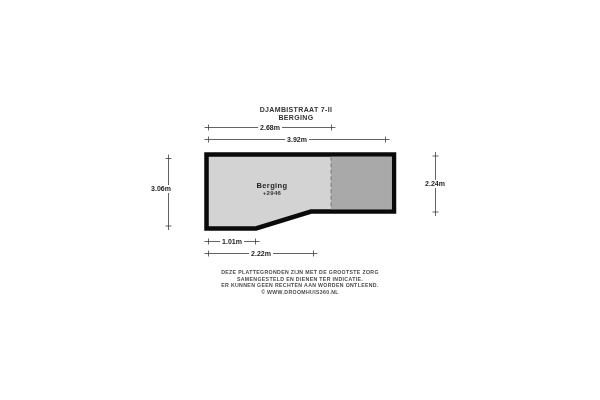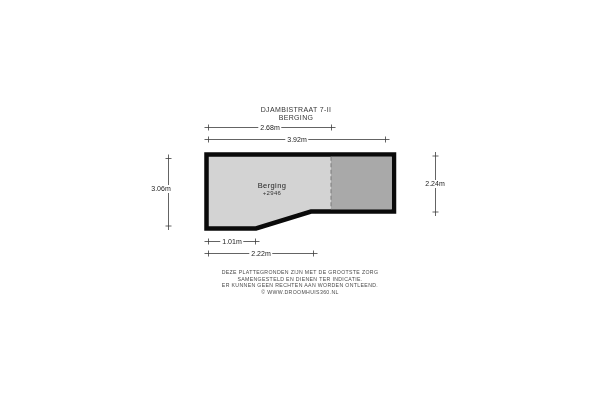--- a/index.html
+++ b/index.html
@@ -12,21 +12,21 @@
   html, body { background: #ffffff; }
   body { font-family: "Liberation Sans", sans-serif; }
   .screen {
     position: relative;
     width: 600px;
     height: 400px;
     background: #ffffff;
     overflow: hidden;
   }
   .abs { position: absolute; white-space: nowrap; }
-  .centered { transform: translate(-50%, -50%); }
+  .centered { transform: translate(-50%, -50%); font-weight: bold; }
 
   .title-line {
     color: #353535;
     font-size: 7px;
     letter-spacing: 0.35px;
     text-align: center;
   }
 
   .plan-svg { position: absolute; left: 0; top: 0; }
 

